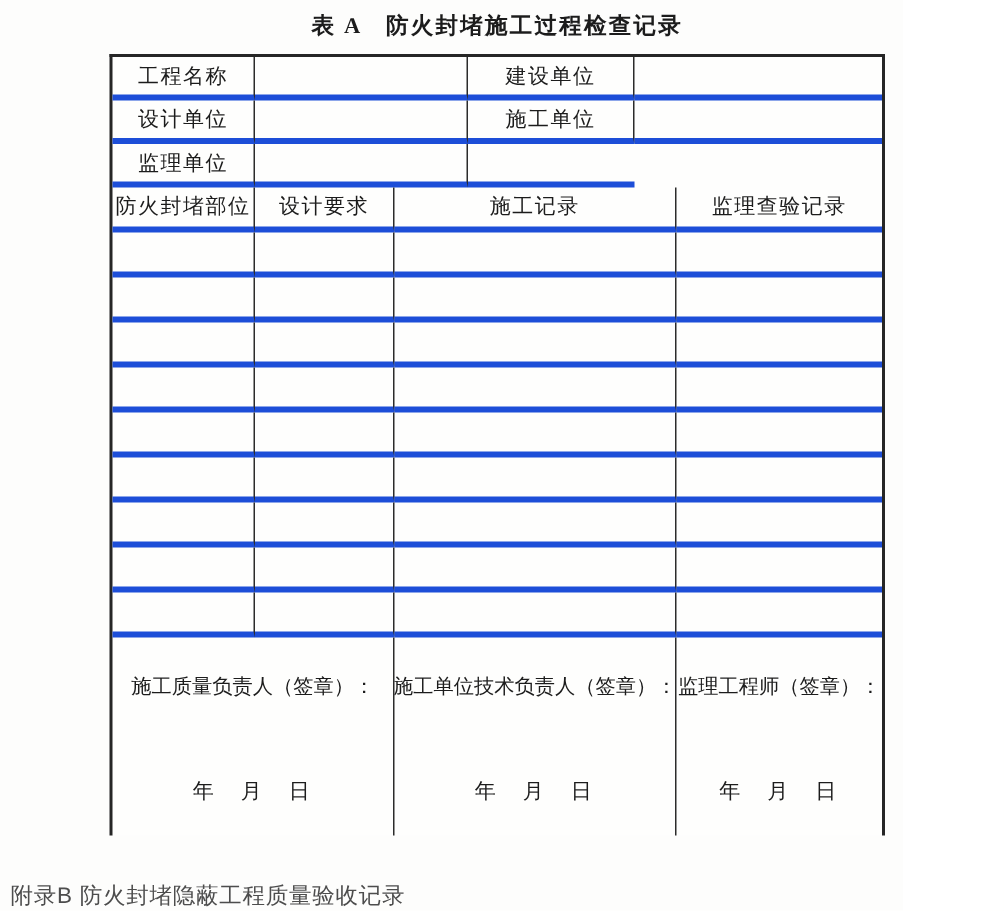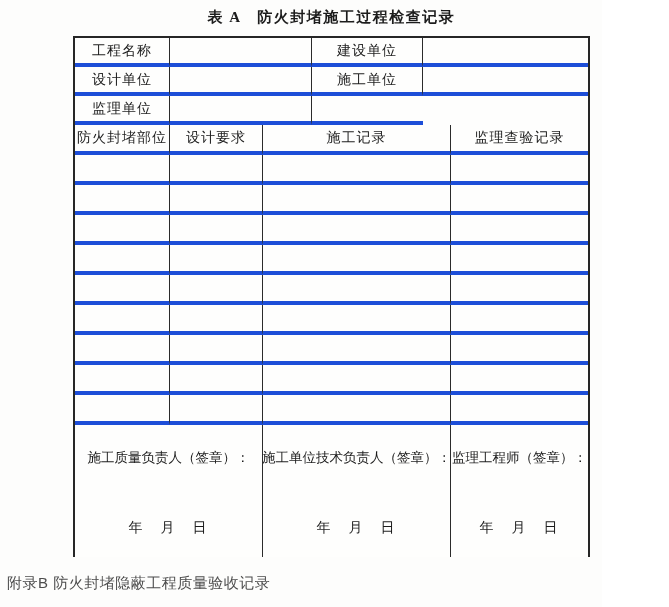--- a/index.html
+++ b/index.html
@@ -61,21 +61,21 @@
     justify-content: space-between;
     padding: 24px 2px 20px;
     letter-spacing: 0;
   }
   .sign-label { font-size: 13.5px; letter-spacing: 0; }
   .sign-date { font-size: 14px; letter-spacing: 2px; white-space: pre; }
 
   .caption {
     position: absolute;
     left: 7px;
-    top: 574px;
+    top: 588px;
     font-family: "Liberation Sans", "DejaVu Sans", sans-serif;
     font-size: 15px;
     color: #4d4d4d;
     letter-spacing: 0.5px;
   }
 </style>
 </head>
 <body>
 
 <div class="page">

